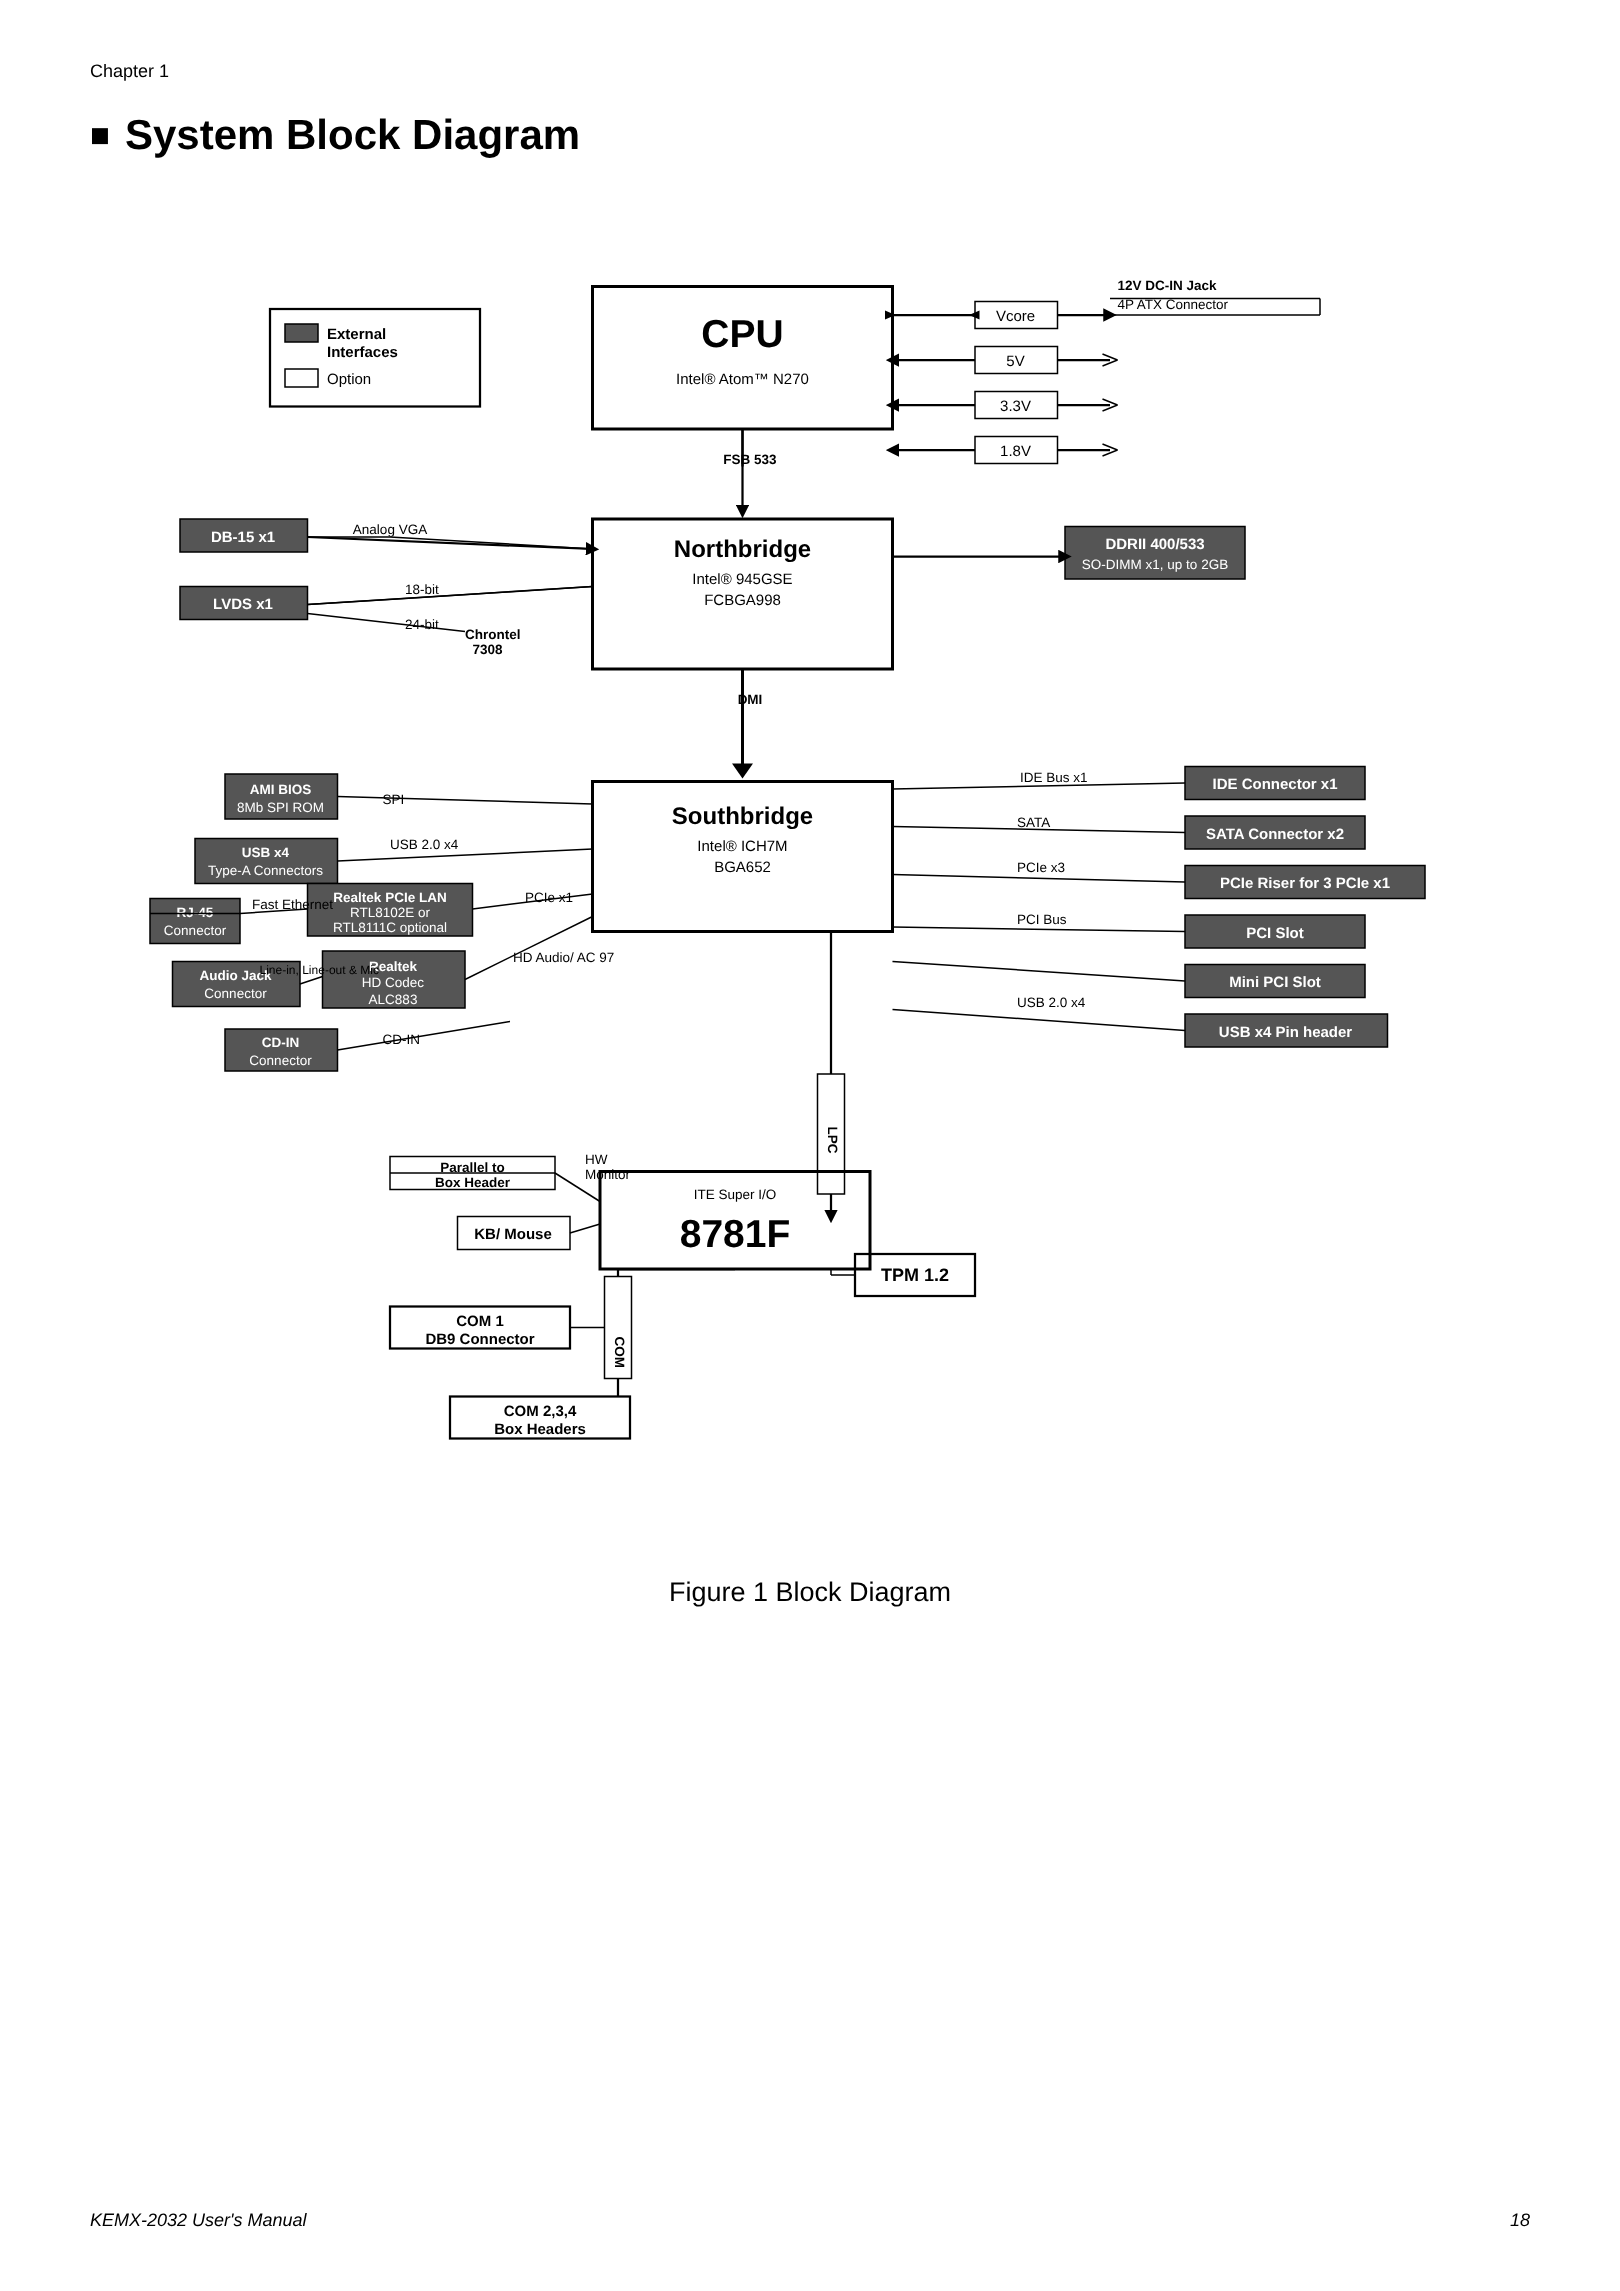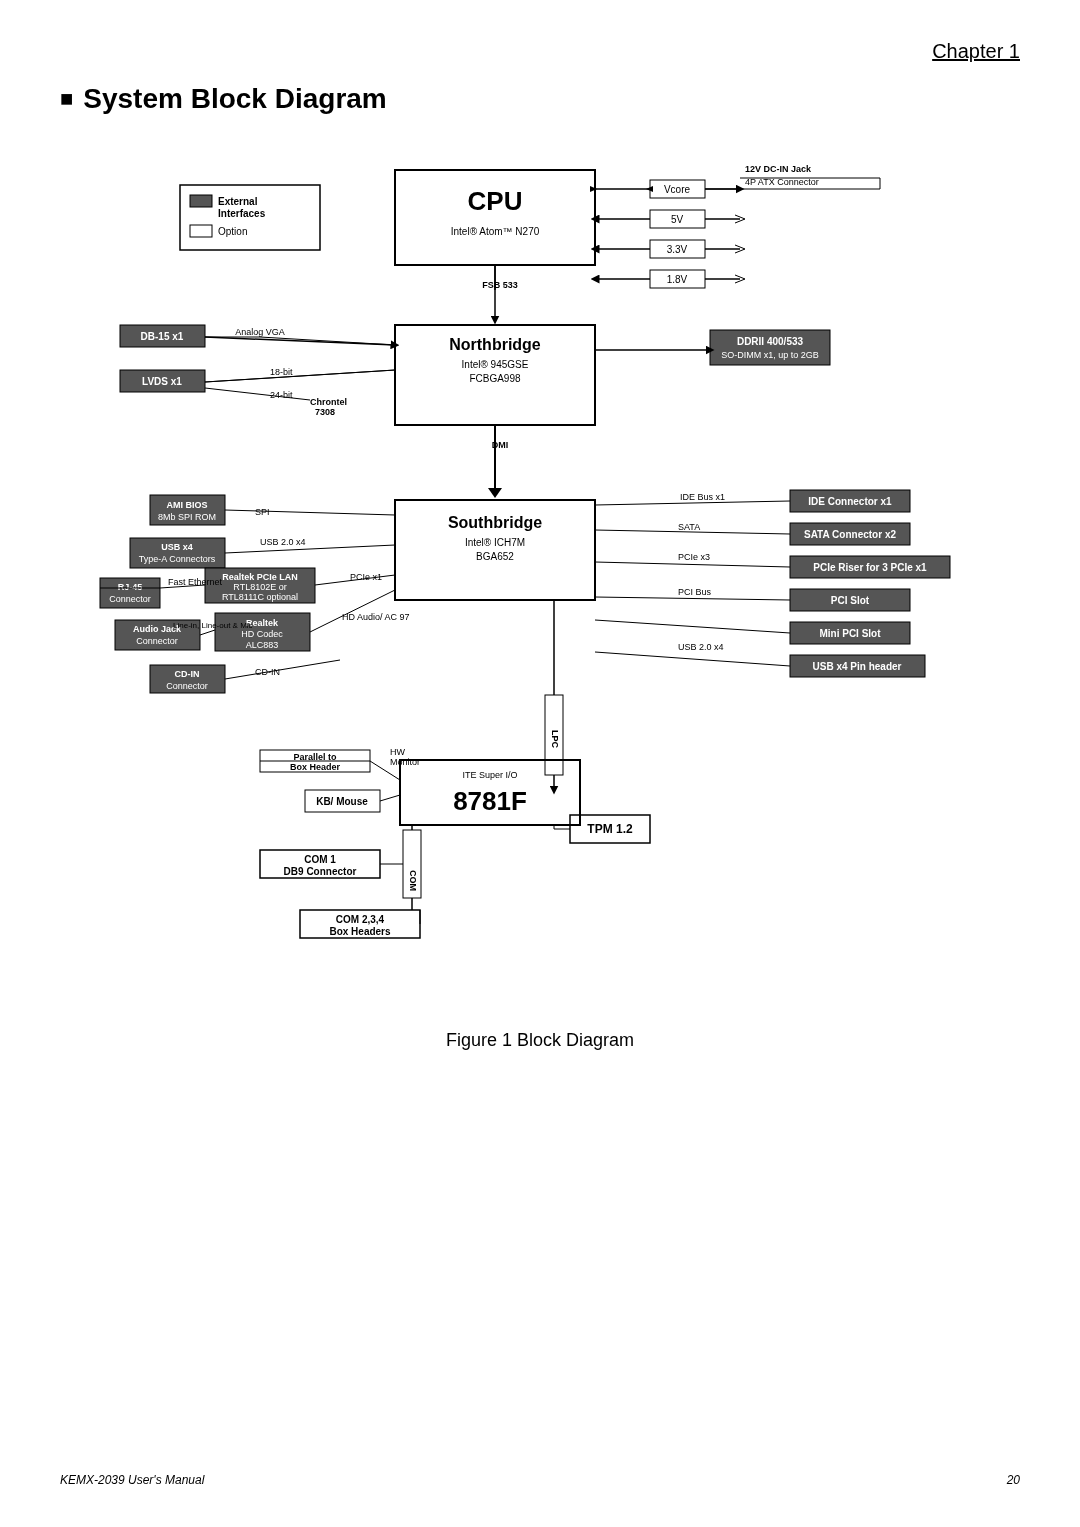--- a/index.html
+++ b/index.html
@@ -12,28 +12,27 @@
       color: #000;
       position: relative;
     }
     .page {
       width: 1080px;
       min-height: 1527px;
       padding: 40px 60px;
       position: relative;
     }
     .chapter-label {
-      text-align: right;
-      font-size: 20px;
+      font-size: 12px;
       margin-bottom: 20px;
-      text-decoration: underline;
     }
     .page-title {
       font-size: 28px;
       font-weight: bold;
+      margin-bottom: 30px;
       display: flex;
       align-items: center;
       gap: 10px;
     }
     .page-title::before {
       content: '■';
       font-size: 22px;
     }
     .diagram-container {
       width: 100%;
@@ -290,16 +289,16 @@
       <line x1="535" y1="59" x2="590" y2="59" stroke="#000" stroke-width="1.5"></line>
       <polygon points="530,56 530,62 537,59" fill="#000"></polygon>
       <polygon points="593,56 593,62 586,59" fill="#000"></polygon>
 
     </svg>
   </div>
 
   <div class="figure-caption">Figure 1 Block Diagram</div>
 
   <div class="footer">
-    <span>KEMX-2039 User's Manual</span>
-    <span>20</span>
+    <span>KEMX-2032 User's Manual</span>
+    <span>18</span>
   </div>
 </div>
 
 </body></html>

